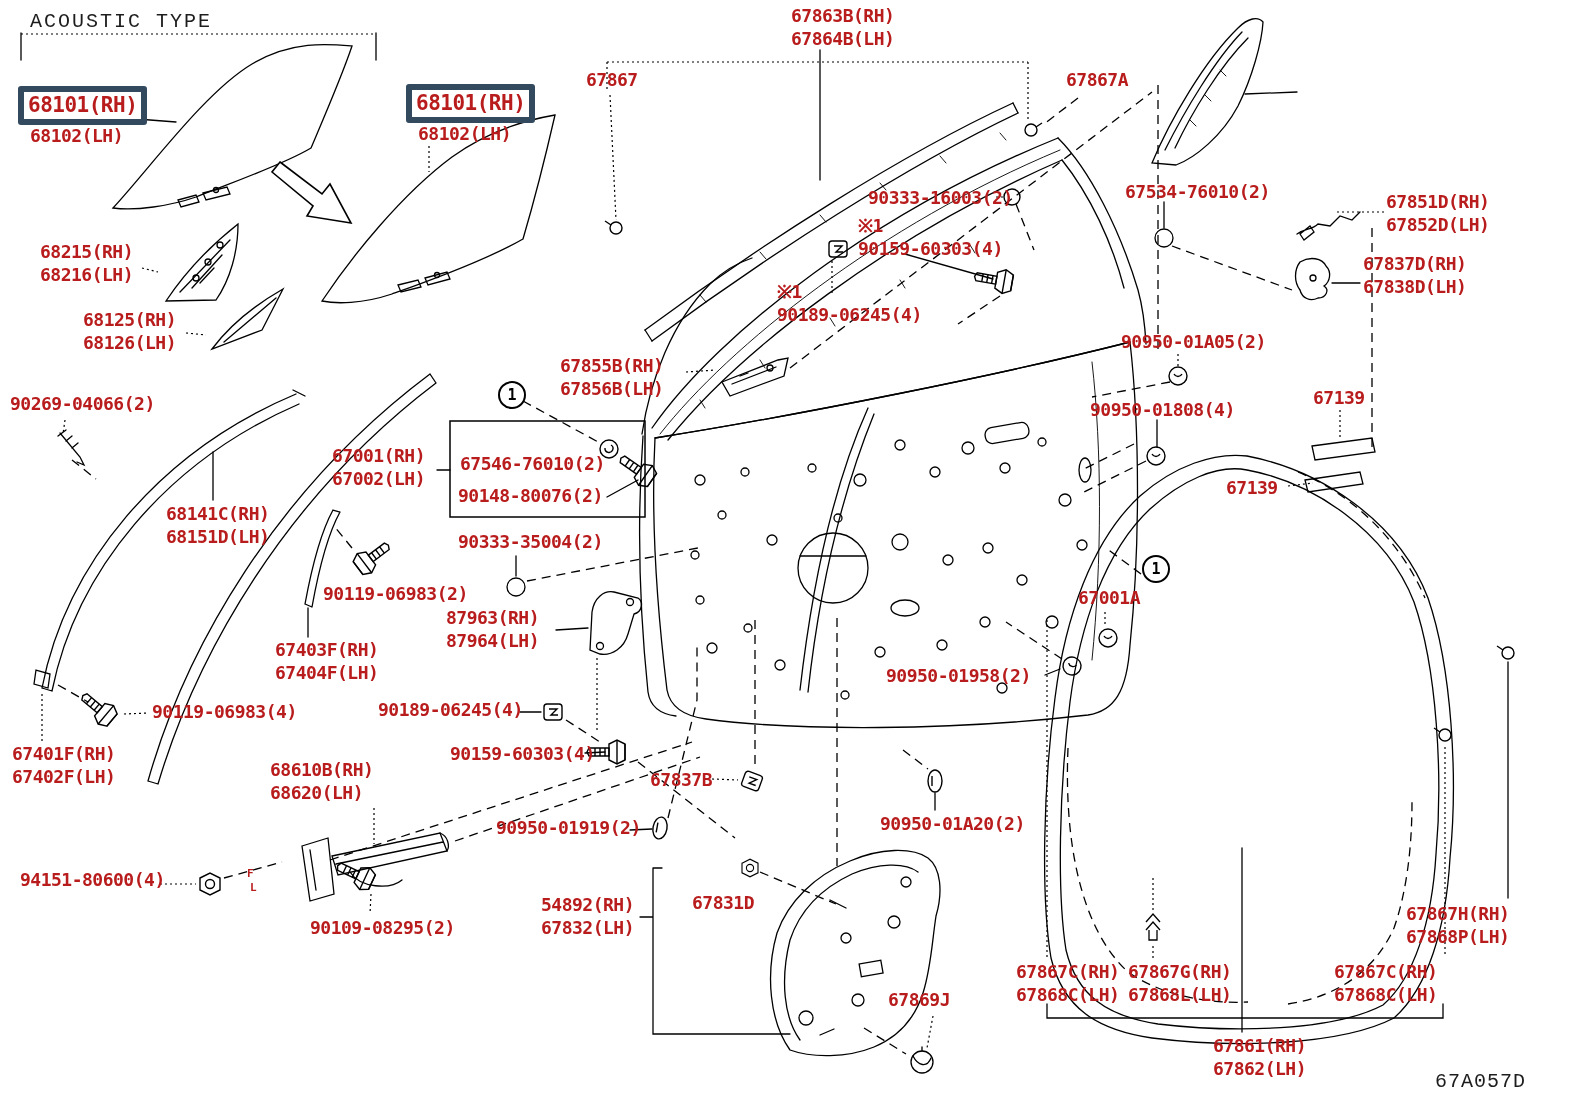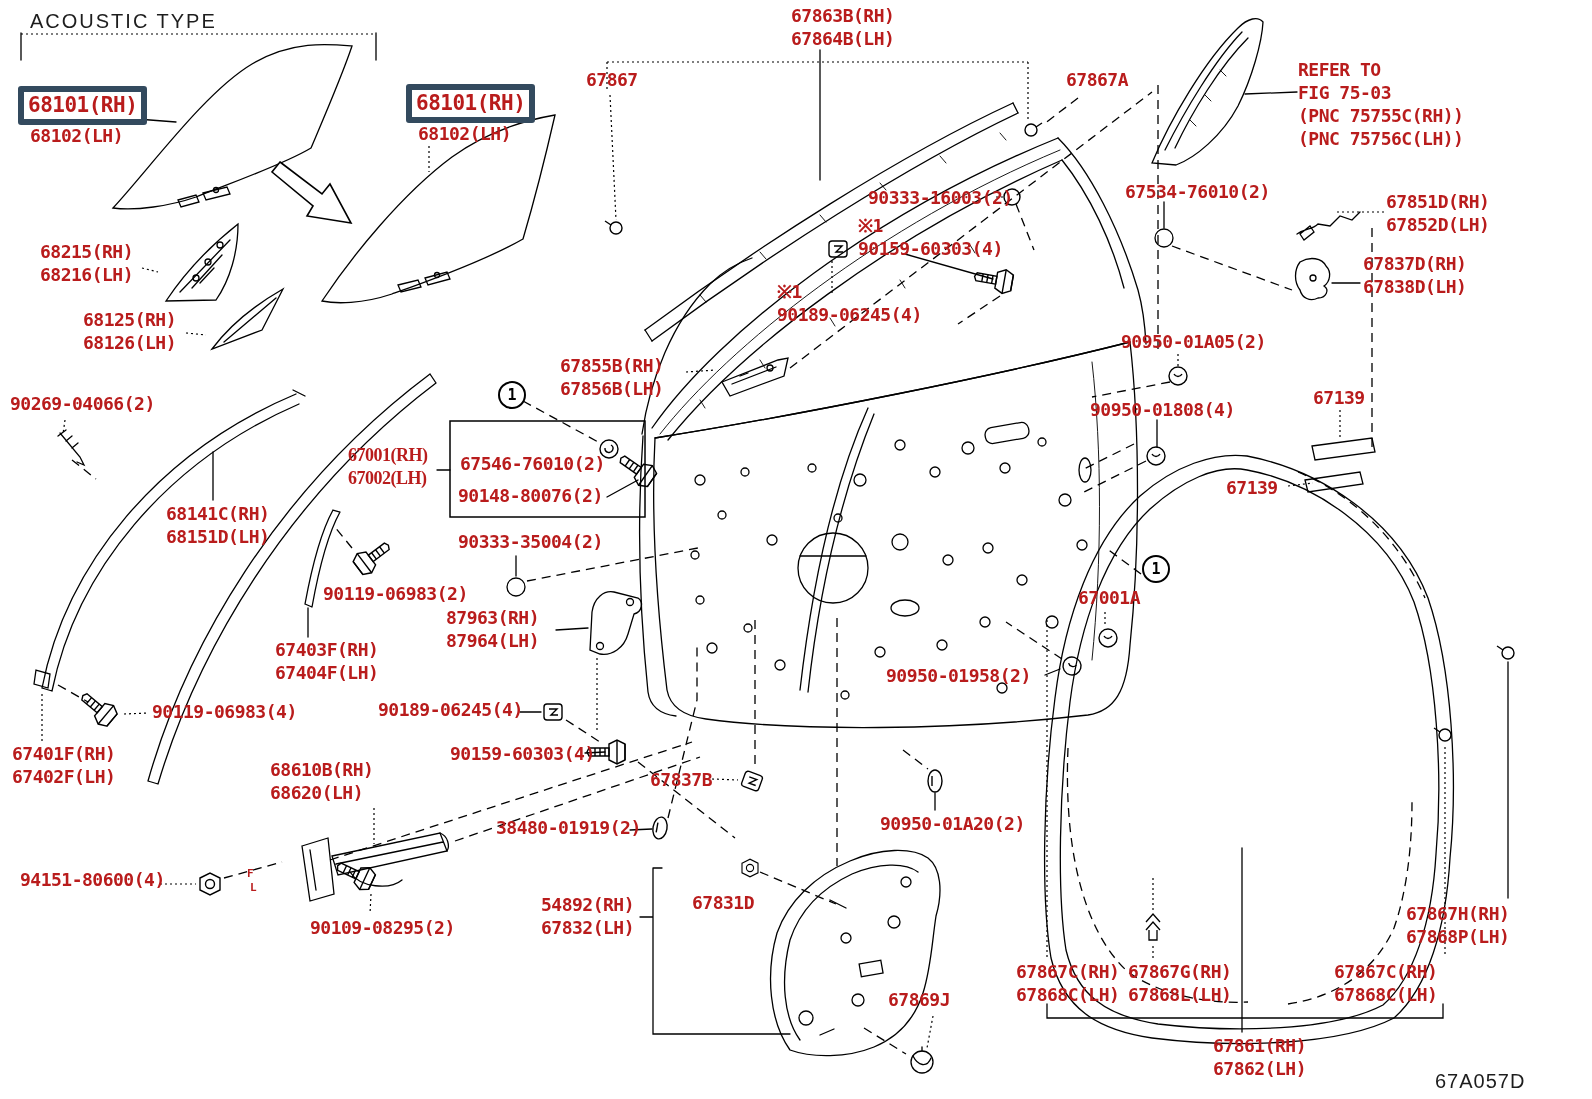--- a/index.html
+++ b/index.html
@@ -8,21 +8,21 @@
   #art{position:absolute;left:0;top:0;z-index:1;}
   #labels-layer{position:absolute;left:0;top:0;width:1592px;height:1099px;z-index:2;pointer-events:none;}
   .part-label{position:absolute;font-weight:bold;font-size:18px;line-height:23px;
               letter-spacing:-0.5px;color:#b91c1c;white-space:nowrap;}
   .part-label.boxed{font-size:21px;line-height:25px;border:6px solid var(--hl,#334a5e);
               border-radius:3px;padding:1px 4px;background:#fff;}
   .part-label.sm{font-size:11px;line-height:12px;font-weight:bold;}
   .callout{position:absolute;width:24px;height:24px;border:2px solid #000;border-radius:50%;
            background:#fff;display:flex;align-items:center;justify-content:center;
            font-weight:bold;font-size:15px;color:#000;}
-  .plain{position:absolute;font-family:Liberation Sans, sans-serif;color:#1d1d1d;white-space:nowrap;}
+  .plain{position:absolute;font-family:Liberation Mono, monospace;color:#1d1d1d;white-space:nowrap;}
   #page-title{left:30px;top:10px;font-size:20px;letter-spacing:2px;}
   #footnote{left:30px;top:1056px;font-size:19px;letter-spacing:1px;}
   #diagram-code{left:1435px;top:1070px;font-size:20px;letter-spacing:1px;}
 </style>
 </head>
 <body style="--hl: #334a5e;">
 
 <svg id="art" width="1592" height="1099" viewBox="0 0 1592 1099">
   <defs>
     <g id="sym-screw" stroke="#000" fill="none" stroke-width="1.4">
@@ -351,26 +351,20 @@
     <div class="part-label" style="left: 586px; top: 68px;">
       <div>67867</div>
     </div>
     <div class="part-label" style="left: 791px; top: 4px;">
       <div>67863B(RH)</div>
       <div>67864B(LH)</div>
     </div>
     <div class="part-label" style="left: 1066px; top: 68px;">
       <div>67867A</div>
     </div>
-    <div class="part-label" style="left: 1298px; top: 58px;">
-      <div>REFER TO</div>
-      <div>FIG 75-03</div>
-      <div>(PNC 75755C(RH))</div>
-      <div>(PNC 75756C(LH))</div>
-    </div>
     <div class="part-label" style="left: 868px; top: 186px;">
       <div>90333-16003(2)</div>
     </div>
     <div class="part-label" style="left: 858px; top: 214px;">
       <div>※1</div>
       <div>90159-60303(4)</div>
     </div>
     <div class="part-label" style="left: 777px; top: 280px;">
       <div>※1</div>
       <div>90189-06245(4)</div>
@@ -401,21 +395,21 @@
     <div class="part-label" style="left: 1078px; top: 586px;">
       <div>67001A</div>
     </div>
     <div class="part-label" style="left: 10px; top: 392px;">
       <div>90269-04066(2)</div>
     </div>
     <div class="part-label" style="left: 166px; top: 502px;">
       <div>68141C(RH)</div>
       <div>68151D(LH)</div>
     </div>
-    <div class="part-label" style="left: 348px; top: 444px; font-family: Liberation Serif, serif;">
+    <div class="part-label" style="left: 332px; top: 444px;">
       <div>67001(RH)</div>
       <div>67002(LH)</div>
     </div>
     <div class="part-label" style="left: 460px; top: 452px;">
       <div>67546-76010(2)</div>
     </div>
     <div class="part-label" style="left: 458px; top: 484px;">
       <div>90148-80076(2)</div>
     </div>
     <div class="part-label" style="left: 458px; top: 530px;">
@@ -462,21 +456,21 @@
     <div class="part-label" style="left: 378px; top: 698px;">
       <div>90189-06245(4)</div>
     </div>
     <div class="part-label" style="left: 450px; top: 742px;">
       <div>90159-60303(4)</div>
     </div>
     <div class="part-label" style="left: 650px; top: 768px;">
       <div>67837B</div>
     </div>
     <div class="part-label" style="left: 496px; top: 816px;">
-      <div>38480-01919(2)</div>
+      <div>90950-01919(2)</div>
     </div>
     <div class="part-label" style="left: 692px; top: 856px; margin-top: 35px;">
       <div>67831D</div>
     </div>
     <div class="part-label" style="left: 541px; top: 893px;">
       <div>54892(RH)</div>
       <div>67832(LH)</div>
     </div>
     <div class="part-label" style="left: 888px; top: 988px;">
       <div>67869J</div>

